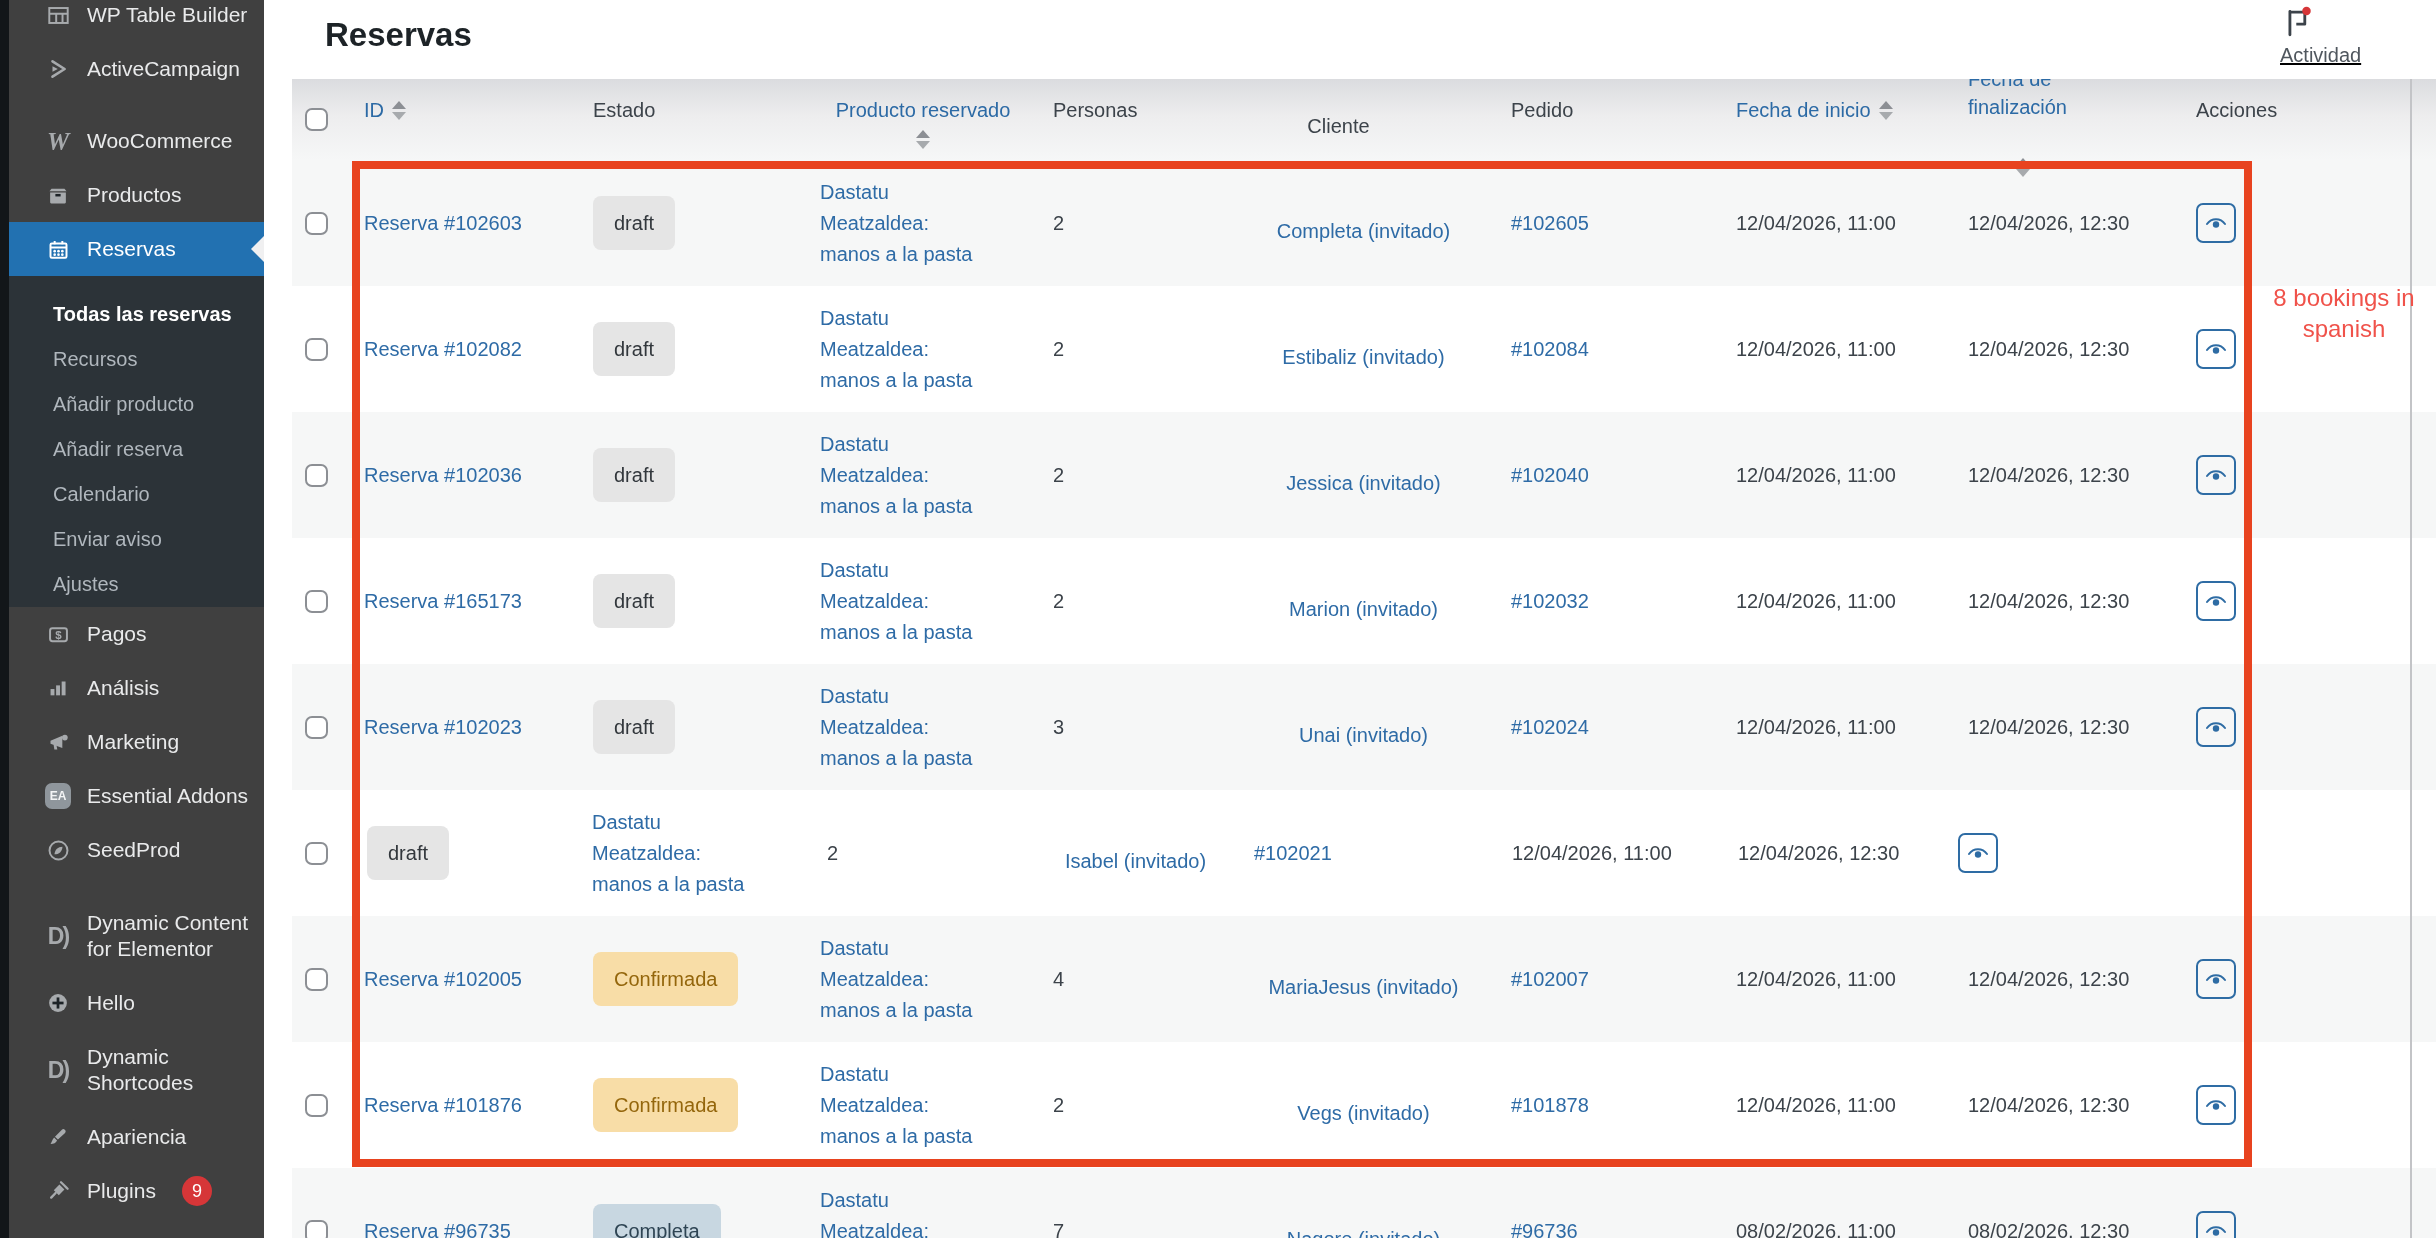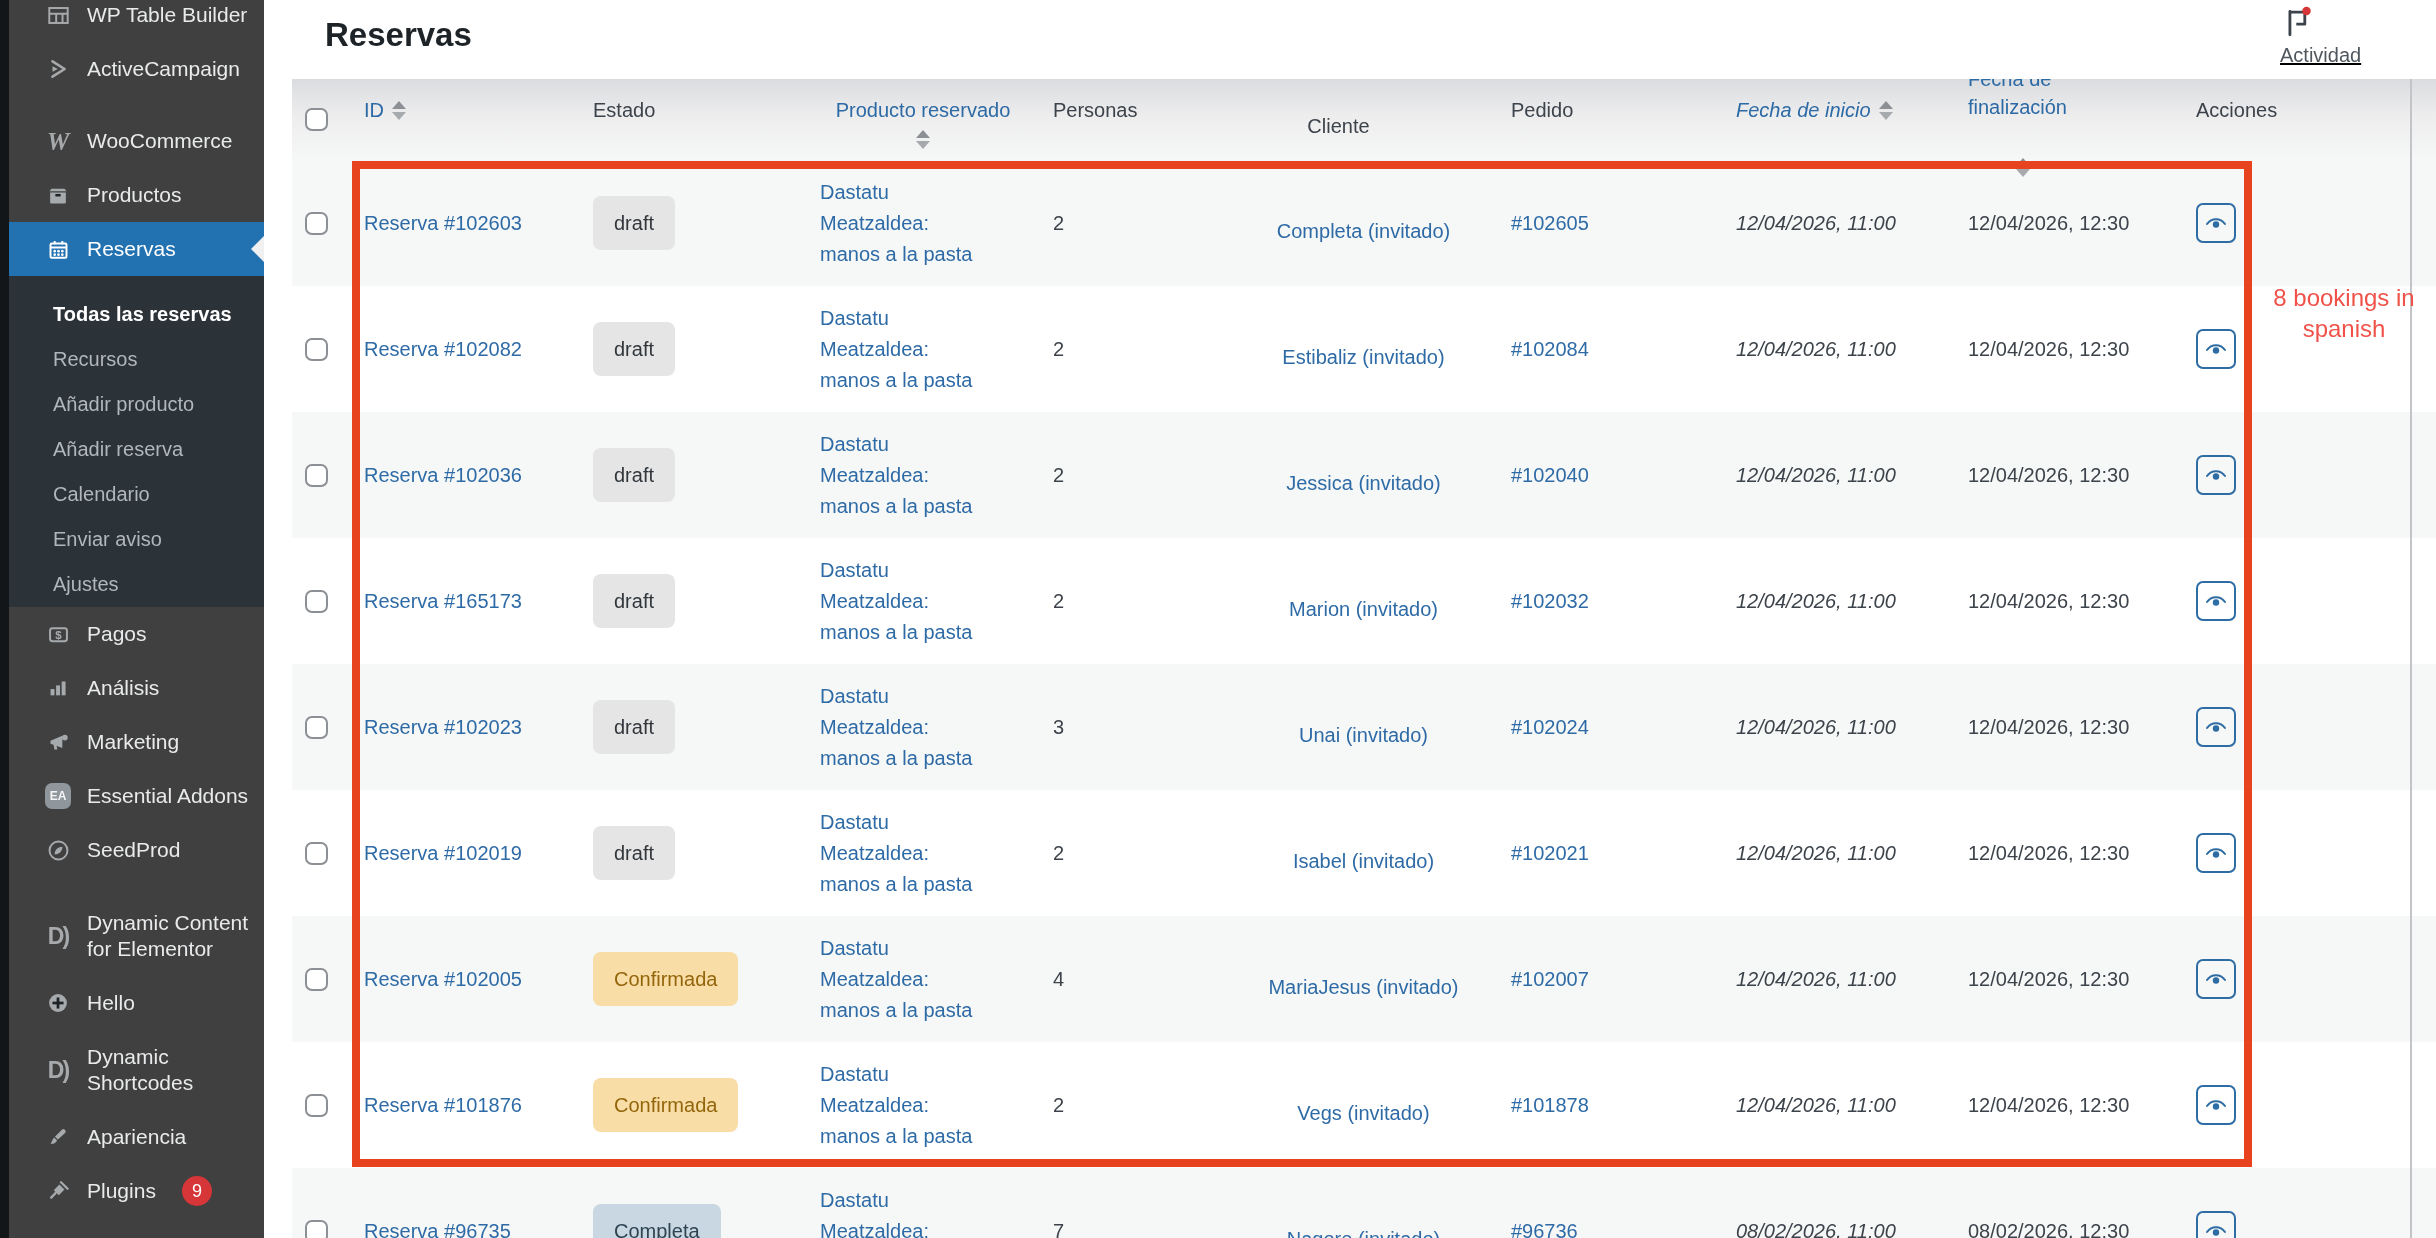--- a/index.html
+++ b/index.html
@@ -64,21 +64,21 @@
   .lnk { color:#2e6ba6; text-decoration:none; cursor:pointer; }
   .c-check { padding-left:13px; }
   .c-id { padding-left:8px; }
   .c-estado { padding-left:11px; }
   .c-prod { padding-left:10px; }
   .c-prod .prod { display:inline-block; max-width:170px; line-height:31px; }
   .c-pers { padding-left:17px; }
   .c-cli { justify-content:center; text-align:center;margin-top:16px; }
   .c-cli .cli { display:inline-block; max-width:200px; line-height:31px; }
   .c-ped { padding-left:19px; }
-  .c-fi { padding-left:20px;font-style:italic; }
+  .c-fi { padding-left:20px; }
   .c-ff { padding-left:22px; }
   .c-acc { padding-left:12px; }
   .cb { appearance:none; -webkit-appearance:none; width:23px; height:23px; background:#fff;
     border:2px solid #8c8f94; border-radius:7px; cursor:pointer; }
   .badge { display:inline-block; padding:13px 21px; border-radius:8px; font-size:20px; line-height:1.4; }
   .eye-btn { width:40px; height:40px; border:2px solid #2e6ca4; border-radius:7px;
     background:transparent; display:flex; align-items:center; justify-content:center; cursor:pointer; }
 
   .col-divider { position:absolute; left:2146px; top:79px; bottom:0; width:2px; background:#c3c4c7; z-index:2; }
 
@@ -536,23 +536,20 @@
               <circle cx="11" cy="9.5" r="3.2" fill="#2e6ca4"></circle>
             </svg>
           </button>
         </div>
     </div>
 
     <div class="tr grid">
       <div class="td c-check">
           <input type="checkbox" class="cb" style="">
         </div>
-      <div class="td c-id">
-          <a class="lnk">Reserva #102019</a>
-        </div>
       <div class="td c-estado">
           <span class="badge" style="background: rgb(229, 229, 229); color: rgb(50, 55, 60);">draft</span>
         </div>
       <div class="td c-prod">
           <a class="lnk prod">Dastatu Meatzaldea: manos a la pasta</a>
         </div>
       <div class="td c-pers">
           <span>2</span>
         </div>
       <div class="td c-cli">

